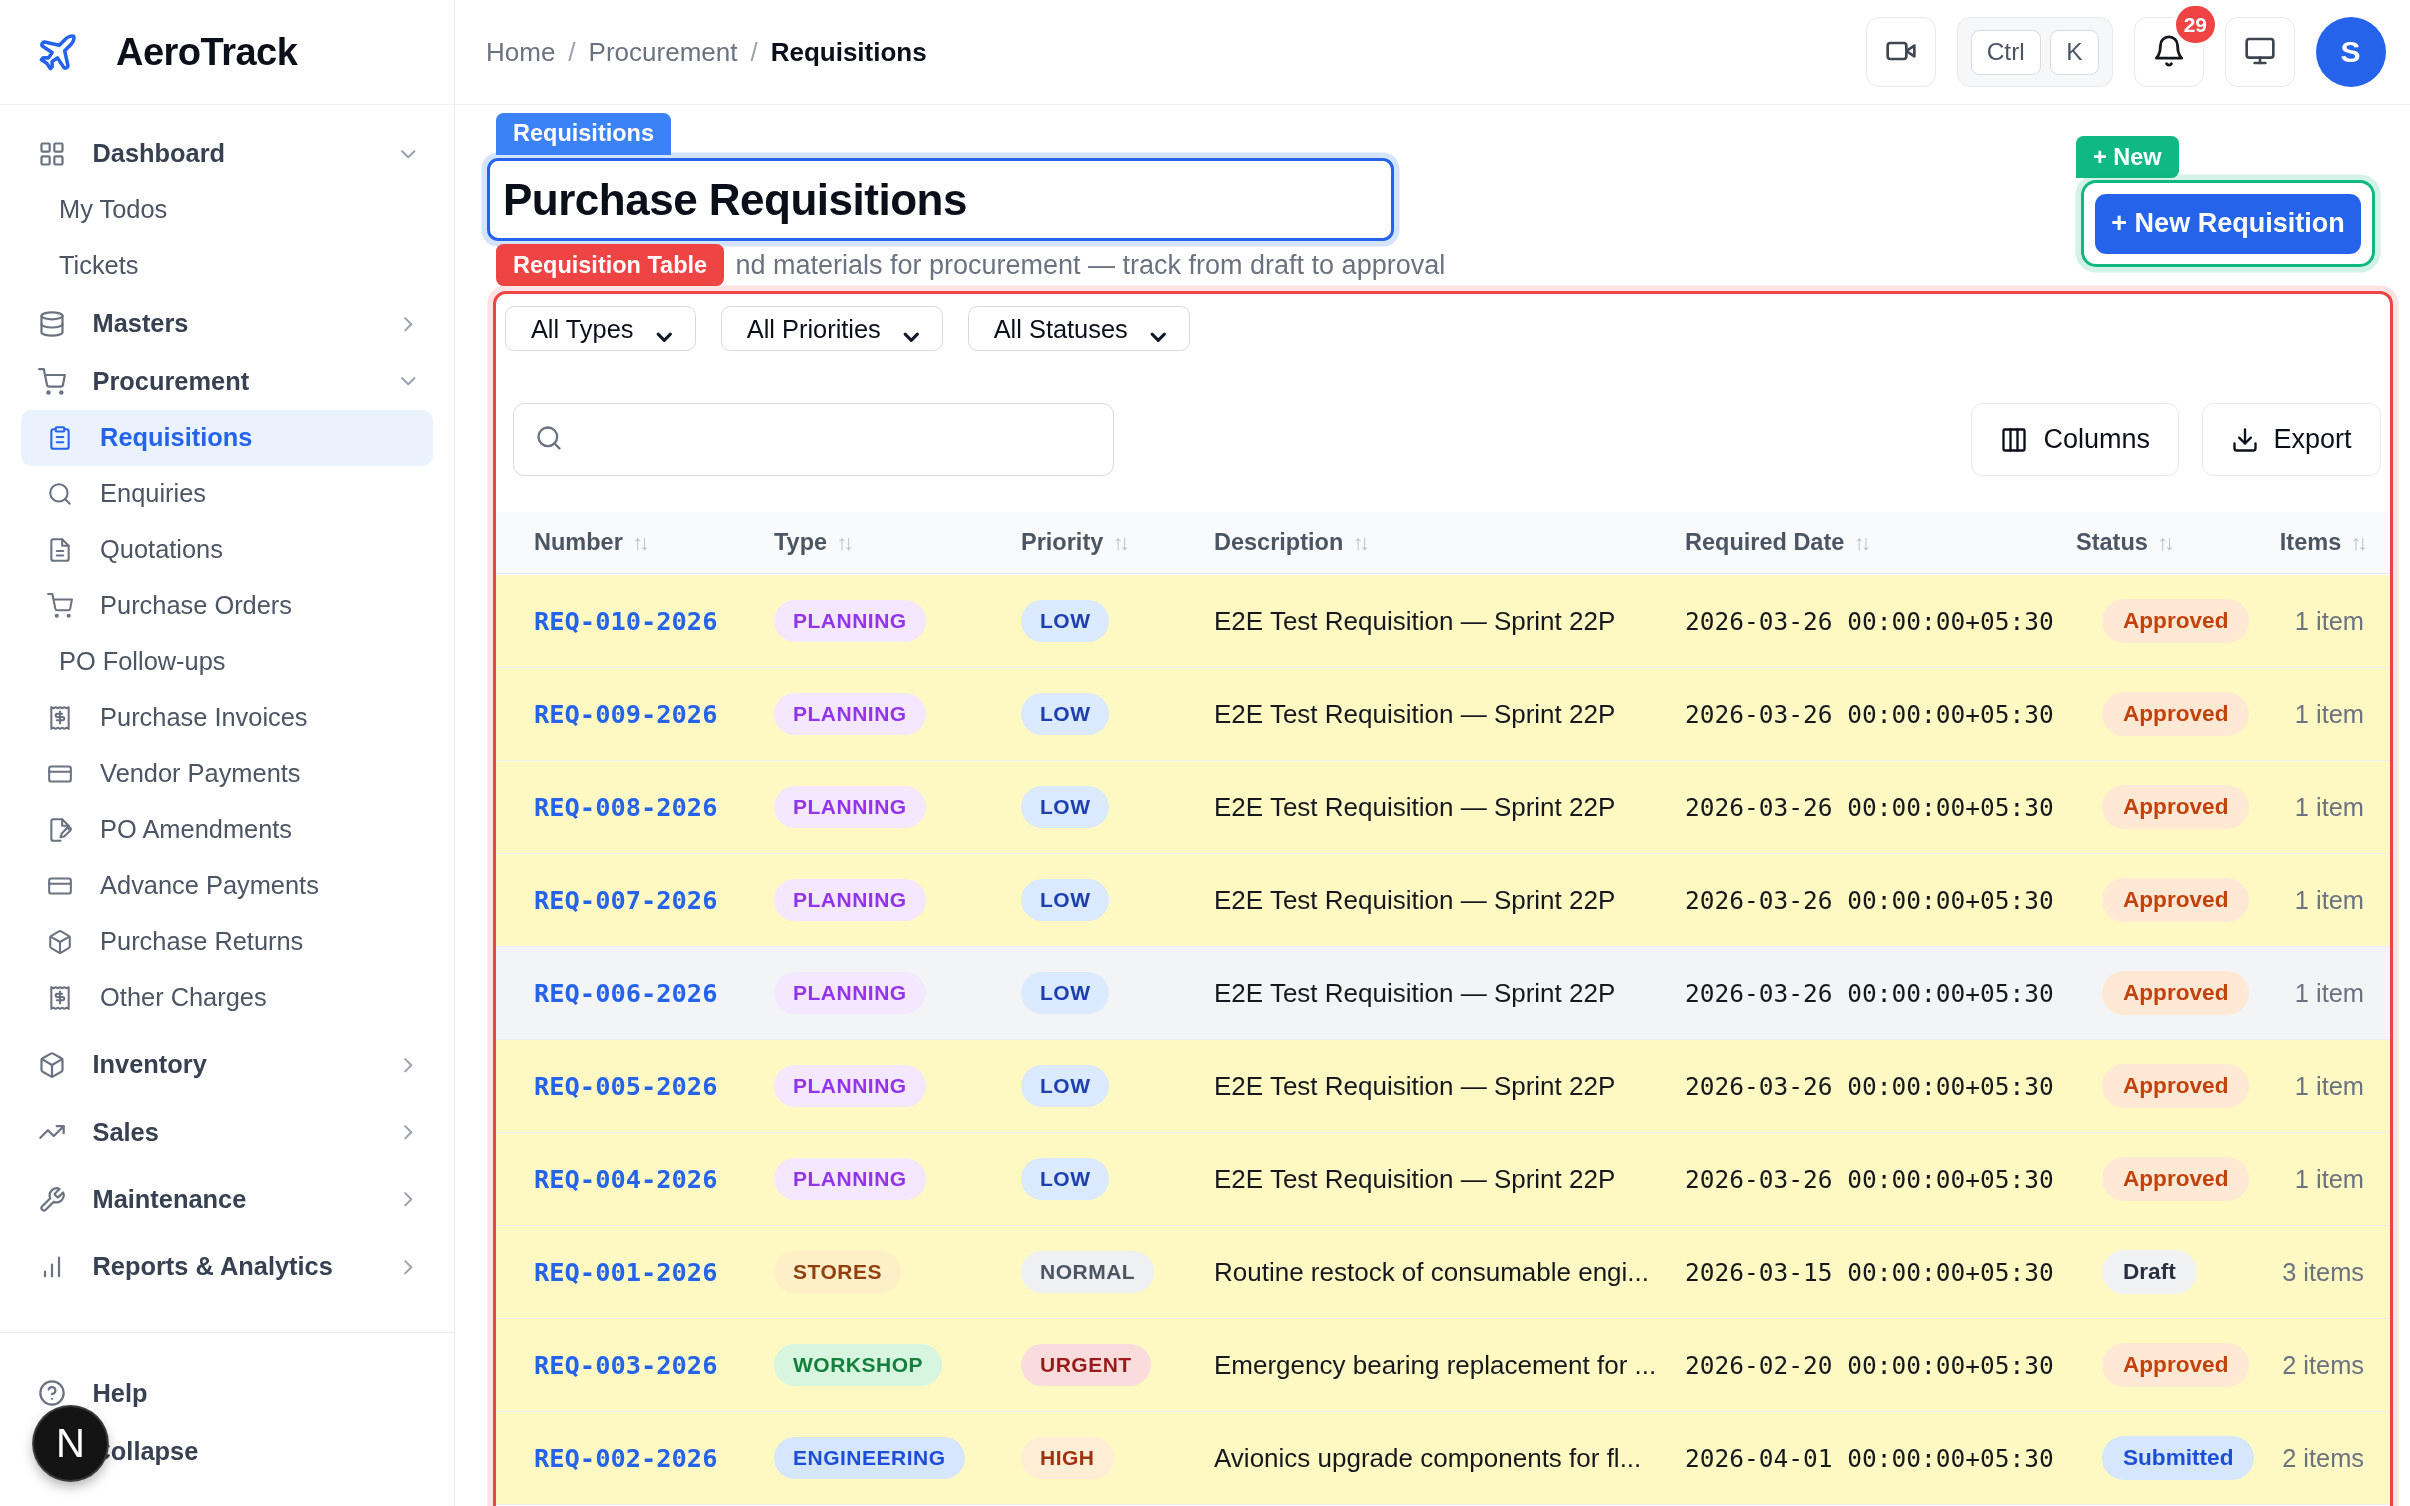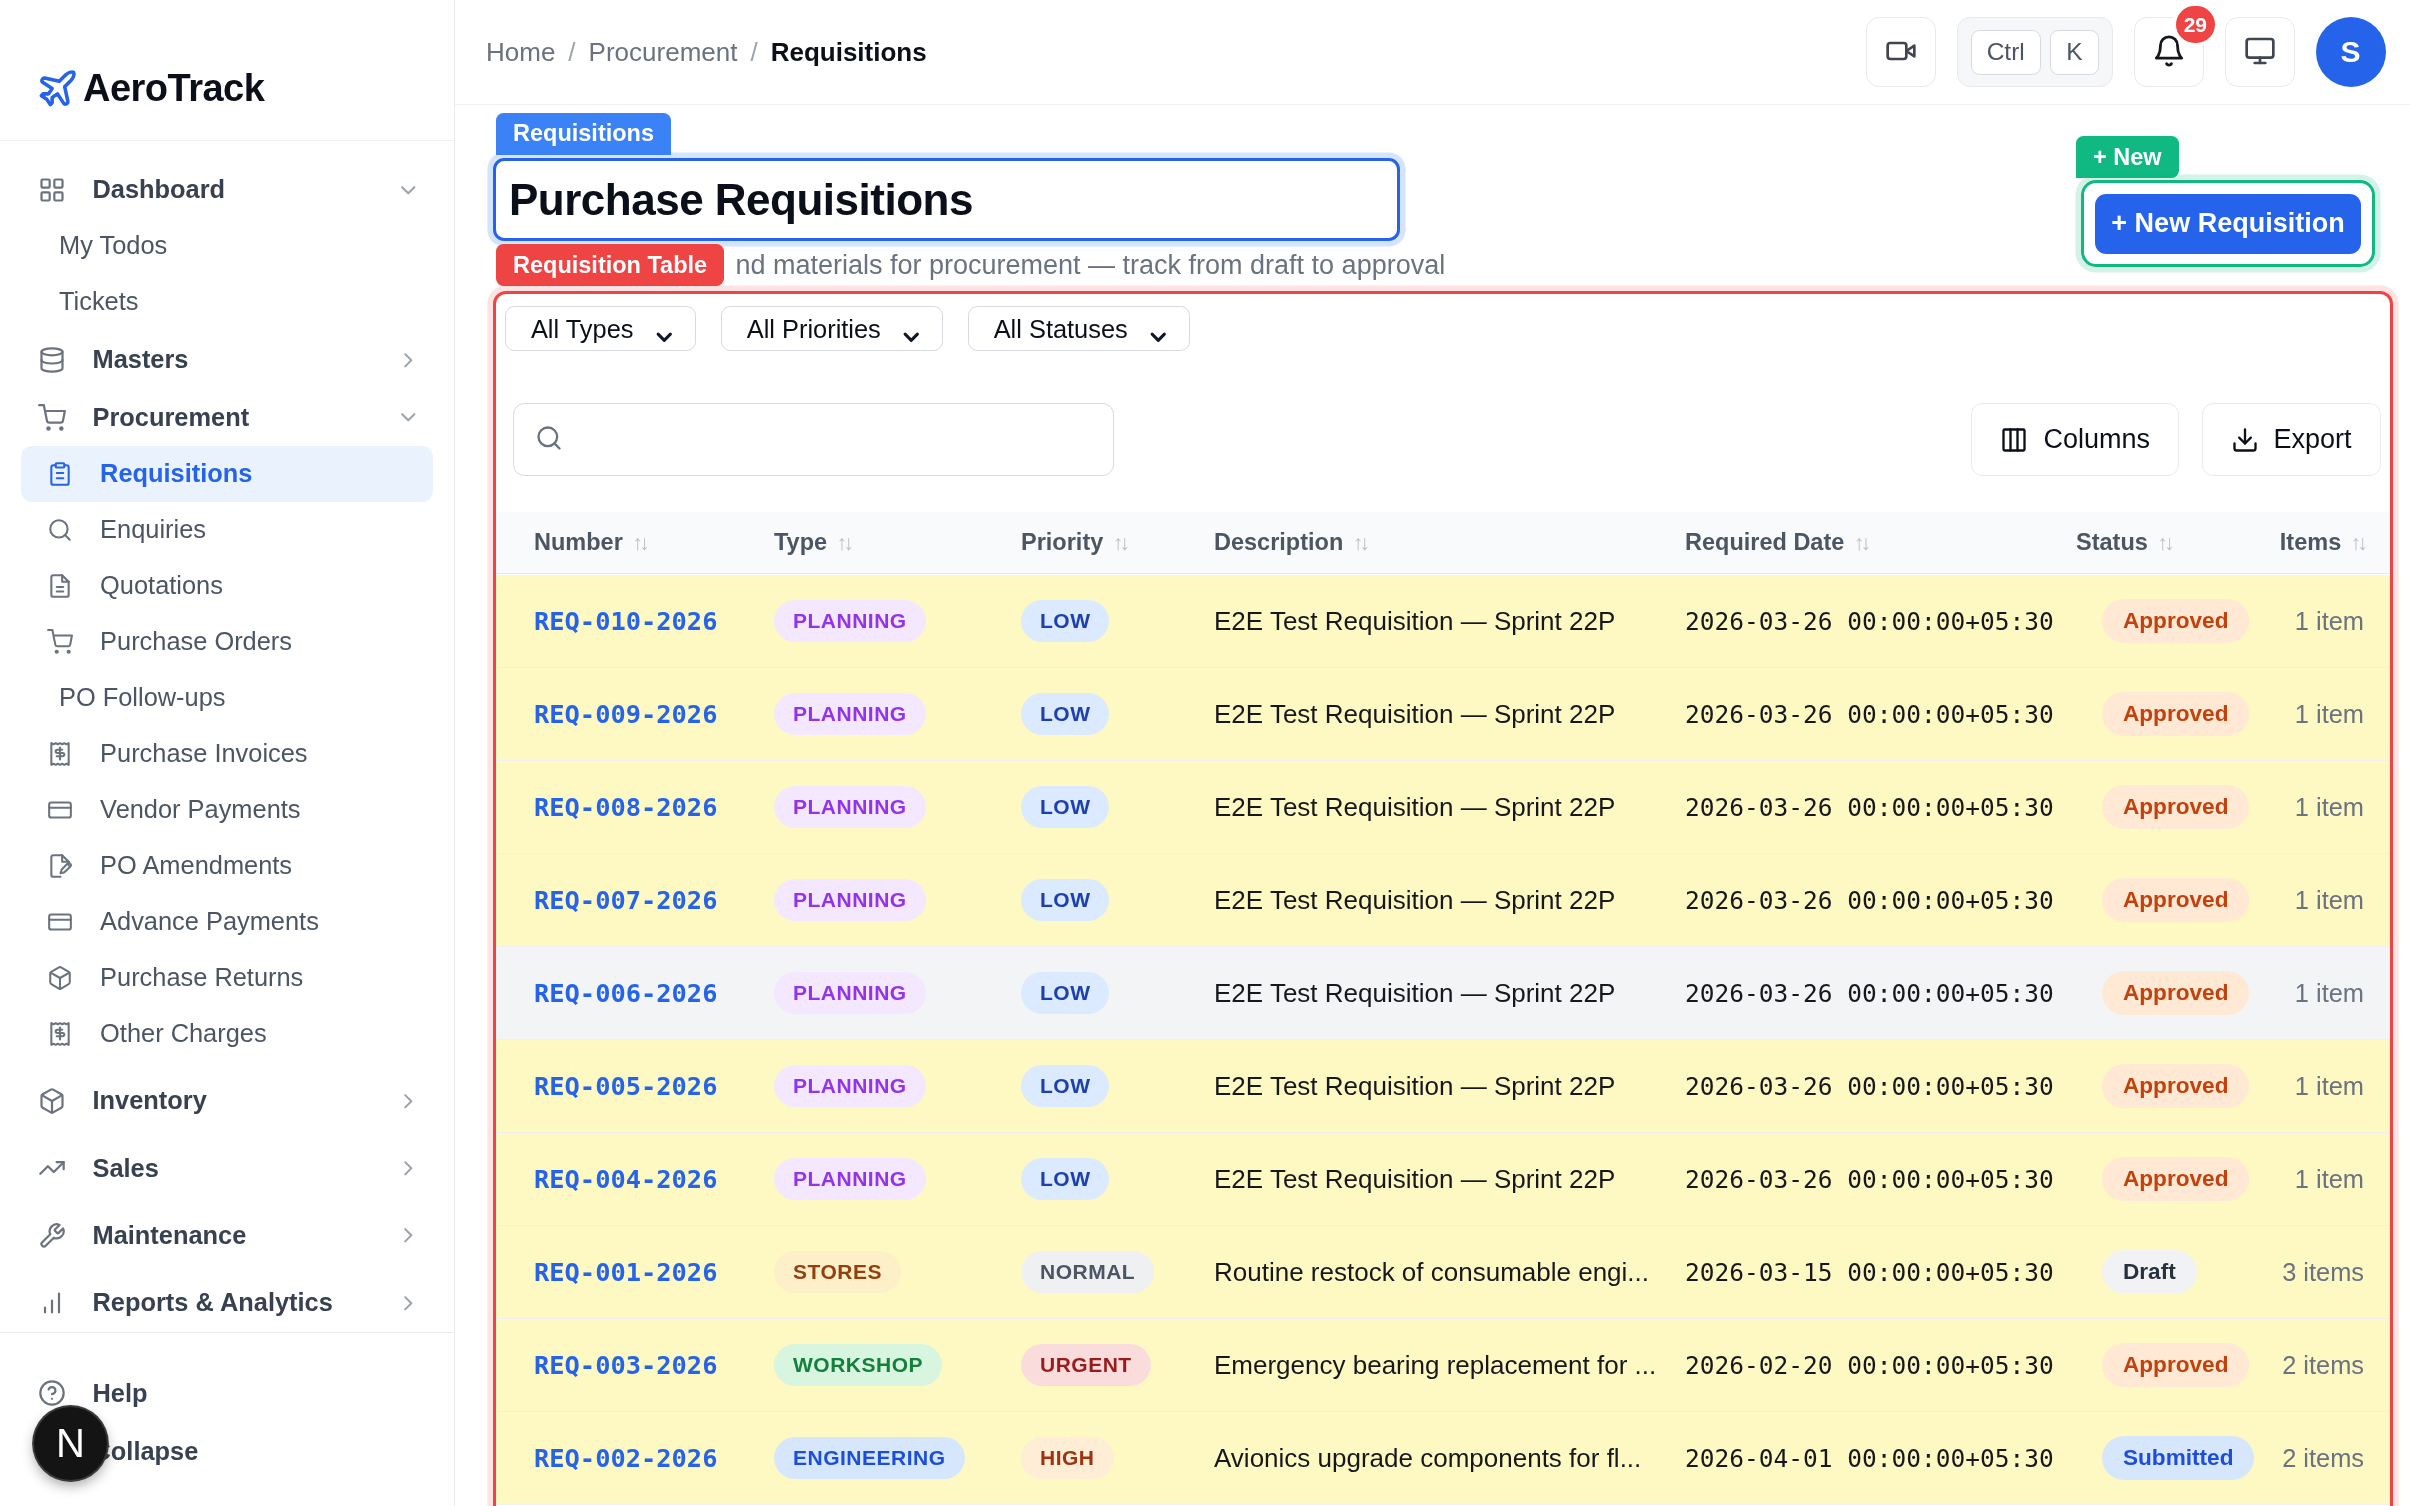--- a/index.html
+++ b/index.html
@@ -2,22 +2,22 @@
 <html style="font-size:15px"><head>
 <meta charset="utf-8">
 <style>
   * { margin:0; padding:0; box-sizing:border-box; }
   html,body { width:2411px; height:1507px; overflow:hidden; background:#fff;
     font-family:"Liberation Sans", sans-serif; color:#111827; }
 
   
   .sidebar { position:absolute; left:0; top:0; width:455px; height:1507px;
     background:#fff; border-right:1.9px solid #e9ebee; z-index:5; }
-  .brand { height:105px; display:flex; align-items:center; gap:4px; padding-left:36px;
-    border-bottom:1.9px solid #eef0f2;margin-top:36px; }
+  .brand { height:105px; display:flex; align-items:center; gap:37px; padding-left:36px;
+    border-bottom:1.9px solid #eef0f2; }
   .brand-icon { color:#2563eb; display:flex; }
   .brand-name { font-size:38px; font-weight:800; letter-spacing:-0.5px; color:#0b0f19; }
   .nav { padding:19px 21px 0 21px; }
   .side-item { display:flex; align-items:center; height:56px; border-radius:11.3px;
     color:#4b5563; font-size:25.4px; cursor:pointer; position:relative; }
   .side-item .ic { width:32px; display:flex; justify-content:center; margin-left:15px; color:#6b7280; }
   .side-item .lbl { margin-left:24.5px; white-space:nowrap; }
   .side-item.top { font-weight:600; color:#374151; margin-top:1.9px; }
   .side-item.top.gap { margin-top:11.3px; }
   .side-item.sub .lbl { margin-left:38px; }
@@ -54,21 +54,21 @@
     font-size:30px; font-weight:700; display:flex; align-items:center; justify-content:center; cursor:pointer; }
 
   
   .main { position:absolute; left:455px; top:105px; right:0; bottom:0; }
   .ann-tag { display:inline-block; color:#fff; font-weight:700; font-size:23.5px;
     padding:7.5px 17px; border-radius:7.5px 7.5px 0 0; }
   .tag-blue { background:#3b82f6; }
   .tag-red { background:#ef4444; border-radius:7.5px; }
   .tag-green { background:#10b981; border-radius:7.5px 7.5px 7.5px 0; }
   .title-tag { position:absolute; left:41px; top:7.5px; }
-  .title-box { position:absolute; left:38px; top:53px; width:907px; height:83px;
+  .title-box { position:absolute; left:32px; top:53px; width:907px; height:83px;
     border:3.8px solid #2563eb; border-radius:11.3px; box-shadow:0 0 0 5.6px rgba(59,130,246,.22);
     display:flex; align-items:center; background:#fff; }
   .page-title { font-size:44px; font-weight:700; color:#0b0f19; margin-left:13px; letter-spacing:-0.5px; white-space:nowrap; }
   .subtitle-row { position:absolute; left:41px; top:139px; display:flex; align-items:center; }
   .subtitle { color:#6b7280; font-size:27px; margin-left:11.3px; white-space:nowrap; }
   .new-tag { position:absolute; left:1621px; top:31px; }
   .new-box { position:absolute; left:1626px; top:75px; width:294px; height:87px;
     border:3.8px solid #10b981; border-radius:15px; box-shadow:0 0 0 5.6px rgba(16,185,129,.18);
     background:#fff; display:flex; align-items:center; justify-content:center; }
   .new-btn { width:266px; height:60px; background:#2563eb; border:none; border-radius:11.3px;

